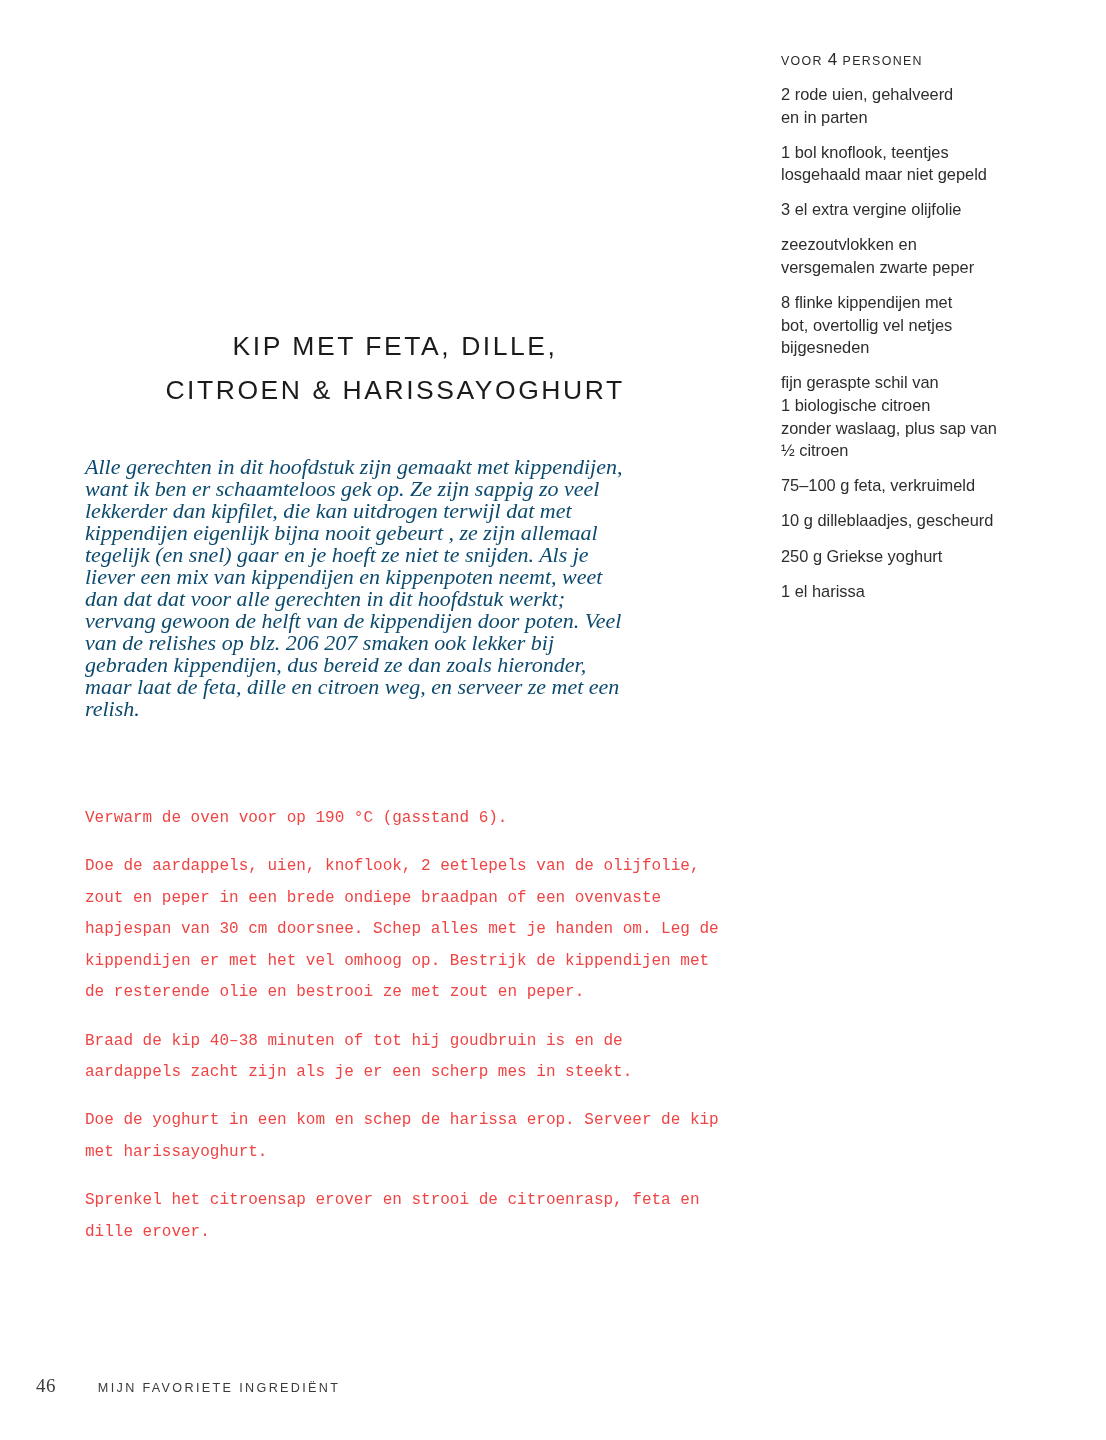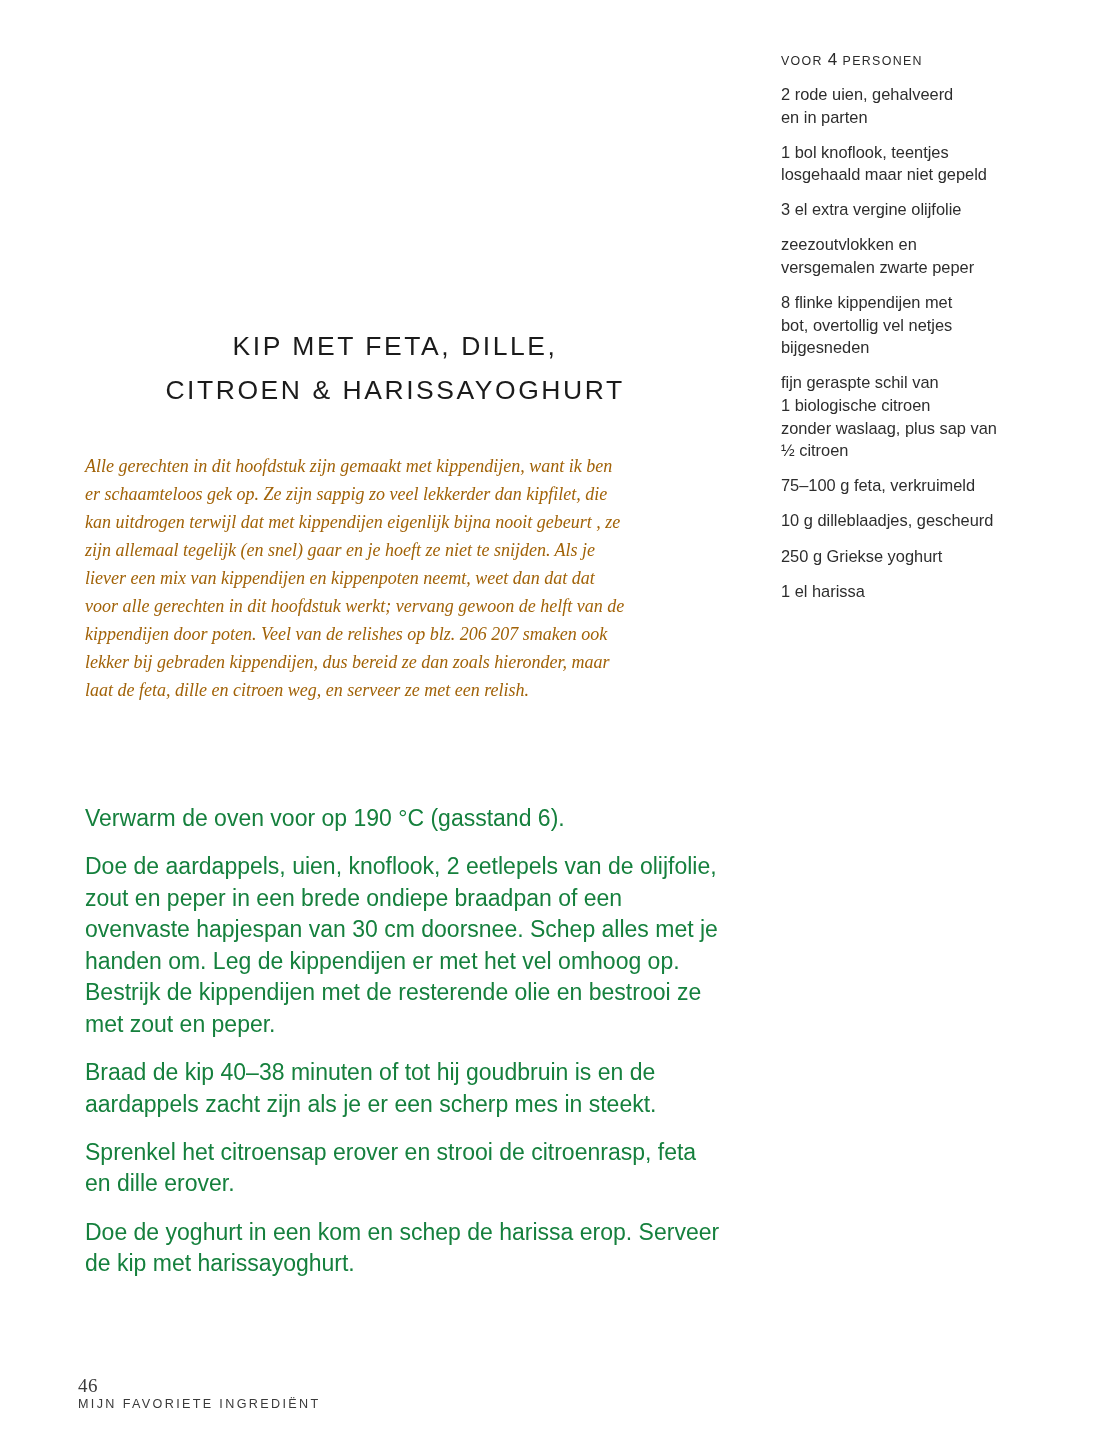--- a/index.html
+++ b/index.html
@@ -39,40 +39,40 @@
   }
 
   
   .recipe-intro {
     position: absolute;
     left: 85px;
     top: 434px;
     width: 545px;
     font-family: "Liberation Serif", serif;
     font-style: italic;
-    font-size: 18px;
-    line-height: 28px;
-    color: #a16207;
+    font-size: 22px;
+    line-height: 22px;
+    color: #0c4a6e;
     text-align: left;
     white-space: pre-line;
   }
 
   
   .method {
     position: absolute;
     left: 85px;
     top: 803px;
     width: 636px;
   }
 
   .method-step {
-    font-family: Liberation Sans, sans-serif;
-    font-size: 23px;
+    font-family: Liberation Mono, monospace;
+    font-size: 16px;
     line-height: 31.6px;
-    color: #15803d;
+    color: #ef4444;
     margin: 0 0 16.5px 0;
   }
 
   .method-step:last-child {
     margin-bottom: 0;
   }
 
   
   .ingredients {
     position: absolute;
@@ -113,21 +113,20 @@
     margin-bottom: 16px;
   }
 
   
   .page-footer {
     position: absolute;
     left: 36px;
     top: 1375px;
     display: flex;
     align-items: baseline;
-    flex-direction: column;
   }
 
   .folio {
     font-family: "Liberation Serif", serif;
     font-size: 19px;
     color: #3a3a3a;
     letter-spacing: 0.4px;
   }
 
   .chapter-name {
@@ -147,22 +146,22 @@
 
   <h1 class="recipe-title">KIP MET FETA, DILLE,
 CITROEN &amp; HARISSAYOGHURT</h1>
 
   <p class="recipe-intro">Alle gerechten in dit hoofdstuk zijn gemaakt met kippendijen, want ik ben er schaamteloos gek op. Ze zijn sappig    zo veel lekkerder dan kipfilet, die kan uitdrogen terwijl dat met kippendijen eigenlijk bijna nooit gebeurt   , ze zijn allemaal tegelijk (en snel) gaar en je hoeft ze niet te snijden. Als je liever een mix van kippendijen en kippenpoten neemt, weet dan dat dat voor alle gerechten in dit hoofdstuk werkt; vervang gewoon de helft van de kippendijen door poten. Veel van de relishes op blz. 206   207 smaken ook lekker bij gebraden kippendijen, dus bereid ze dan zoals hieronder, maar laat de feta, dille en citroen weg, en serveer ze met een relish.</p>
 
   <div class="method">
     <p class="method-step">Verwarm de oven voor op 190 °C (gasstand 6).</p>
     <p class="method-step">Doe de aardappels, uien, knoflook, 2 eetlepels van de olijfolie, zout en peper in een brede ondiepe braadpan of een ovenvaste hapjespan van 30 cm doorsnee. Schep alles met je handen om. Leg de kippendijen er met het vel omhoog op. Bestrijk de kippendijen met de resterende olie en bestrooi ze met zout en peper.</p>
     <p class="method-step">Braad de kip 40–38 minuten of tot hij goudbruin is en de aardappels zacht zijn als je er een scherp mes in steekt.</p>
+    <p class="method-step">Doe de yoghurt in een kom en schep de harissa erop. Serveer de kip met harissayoghurt.</p>
     <p class="method-step">Sprenkel het citroensap erover en strooi de citroenrasp, feta en dille erover.</p>
-    <p class="method-step">Doe de yoghurt in een kom en schep de harissa erop. Serveer de kip met harissayoghurt.</p>
   </div>
 
   <aside class="ingredients">
     <p class="ingredients-heading"><span>VOOR</span>
       <span class="serves-count">4</span>
       <span>PERSONEN</span></p>
 
     <p class="ingredient-item">2 rode uien, gehalveerd
 en in parten</p>
     <p class="ingredient-item">1 bol knoflook, teentjes

